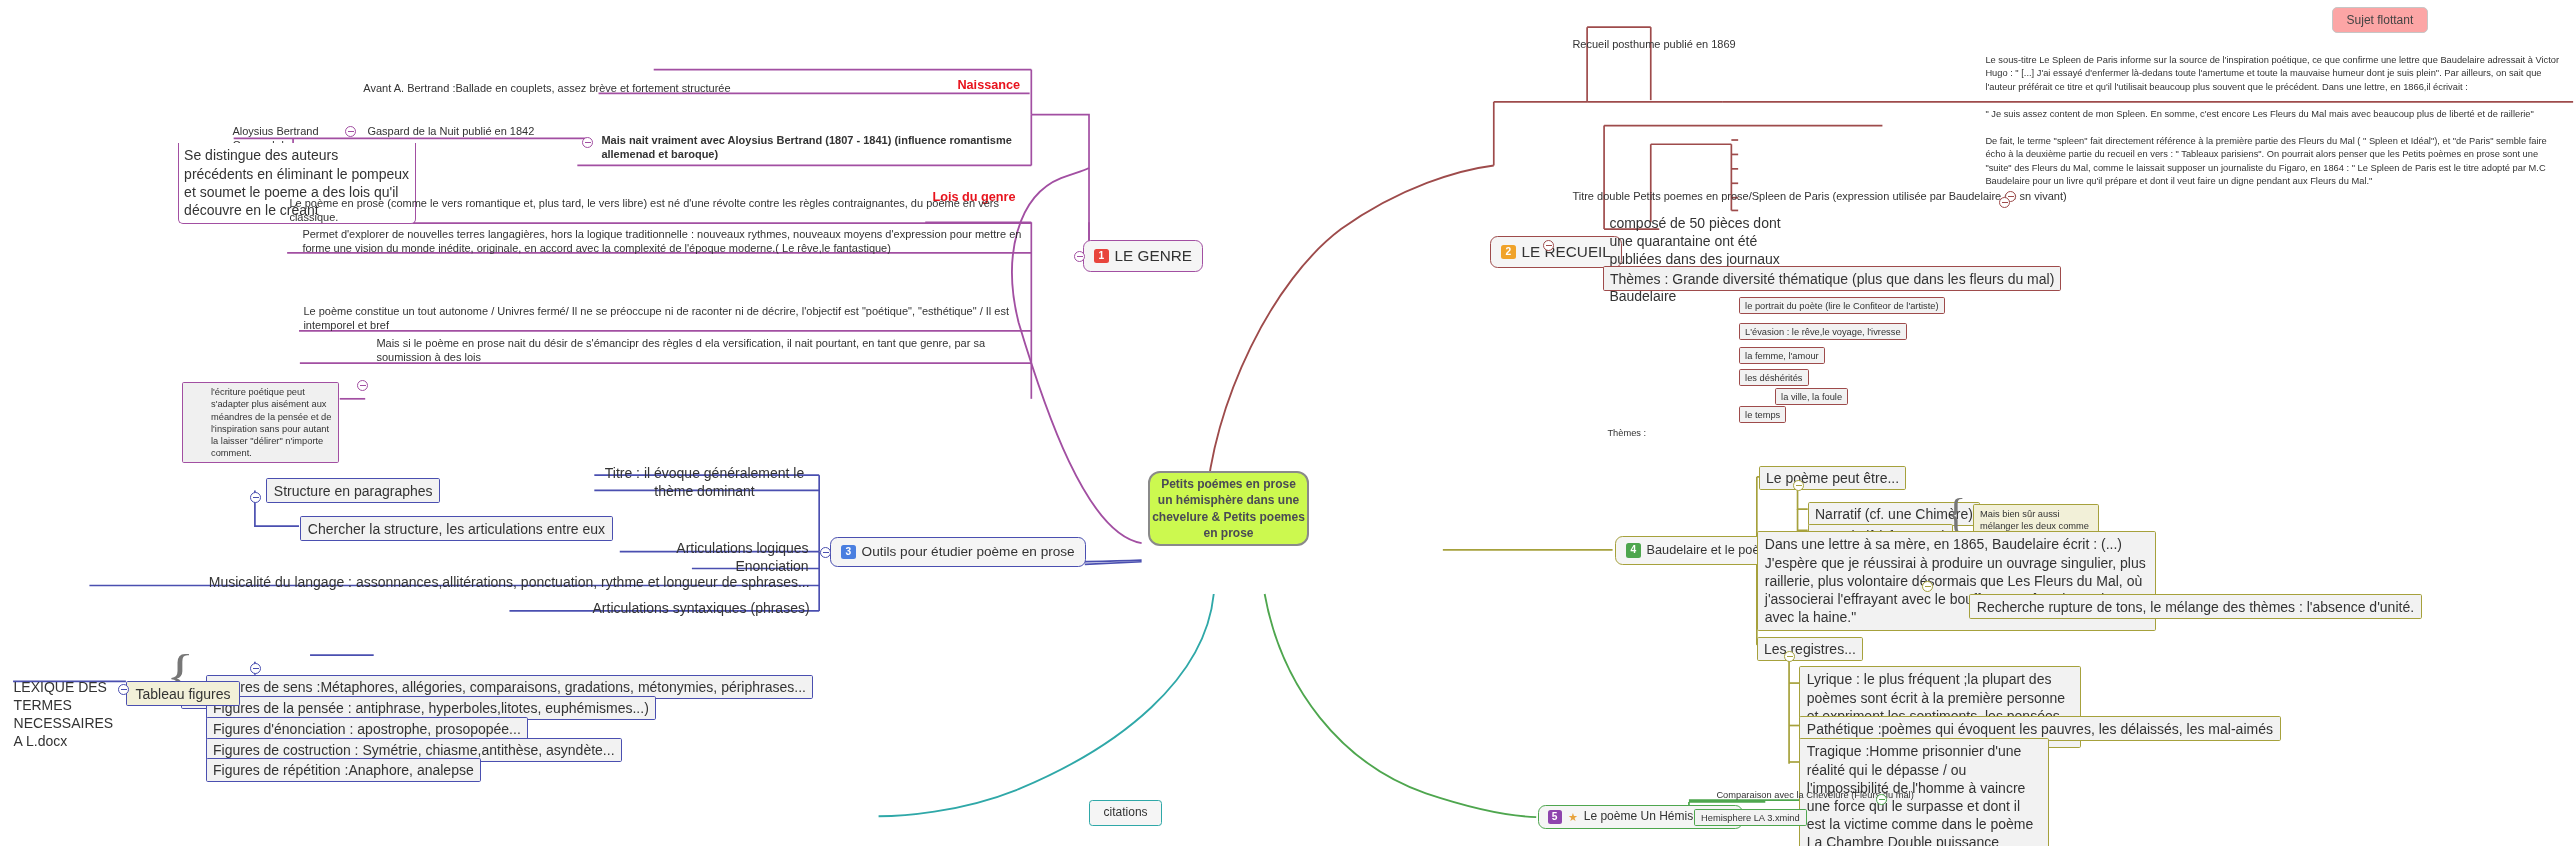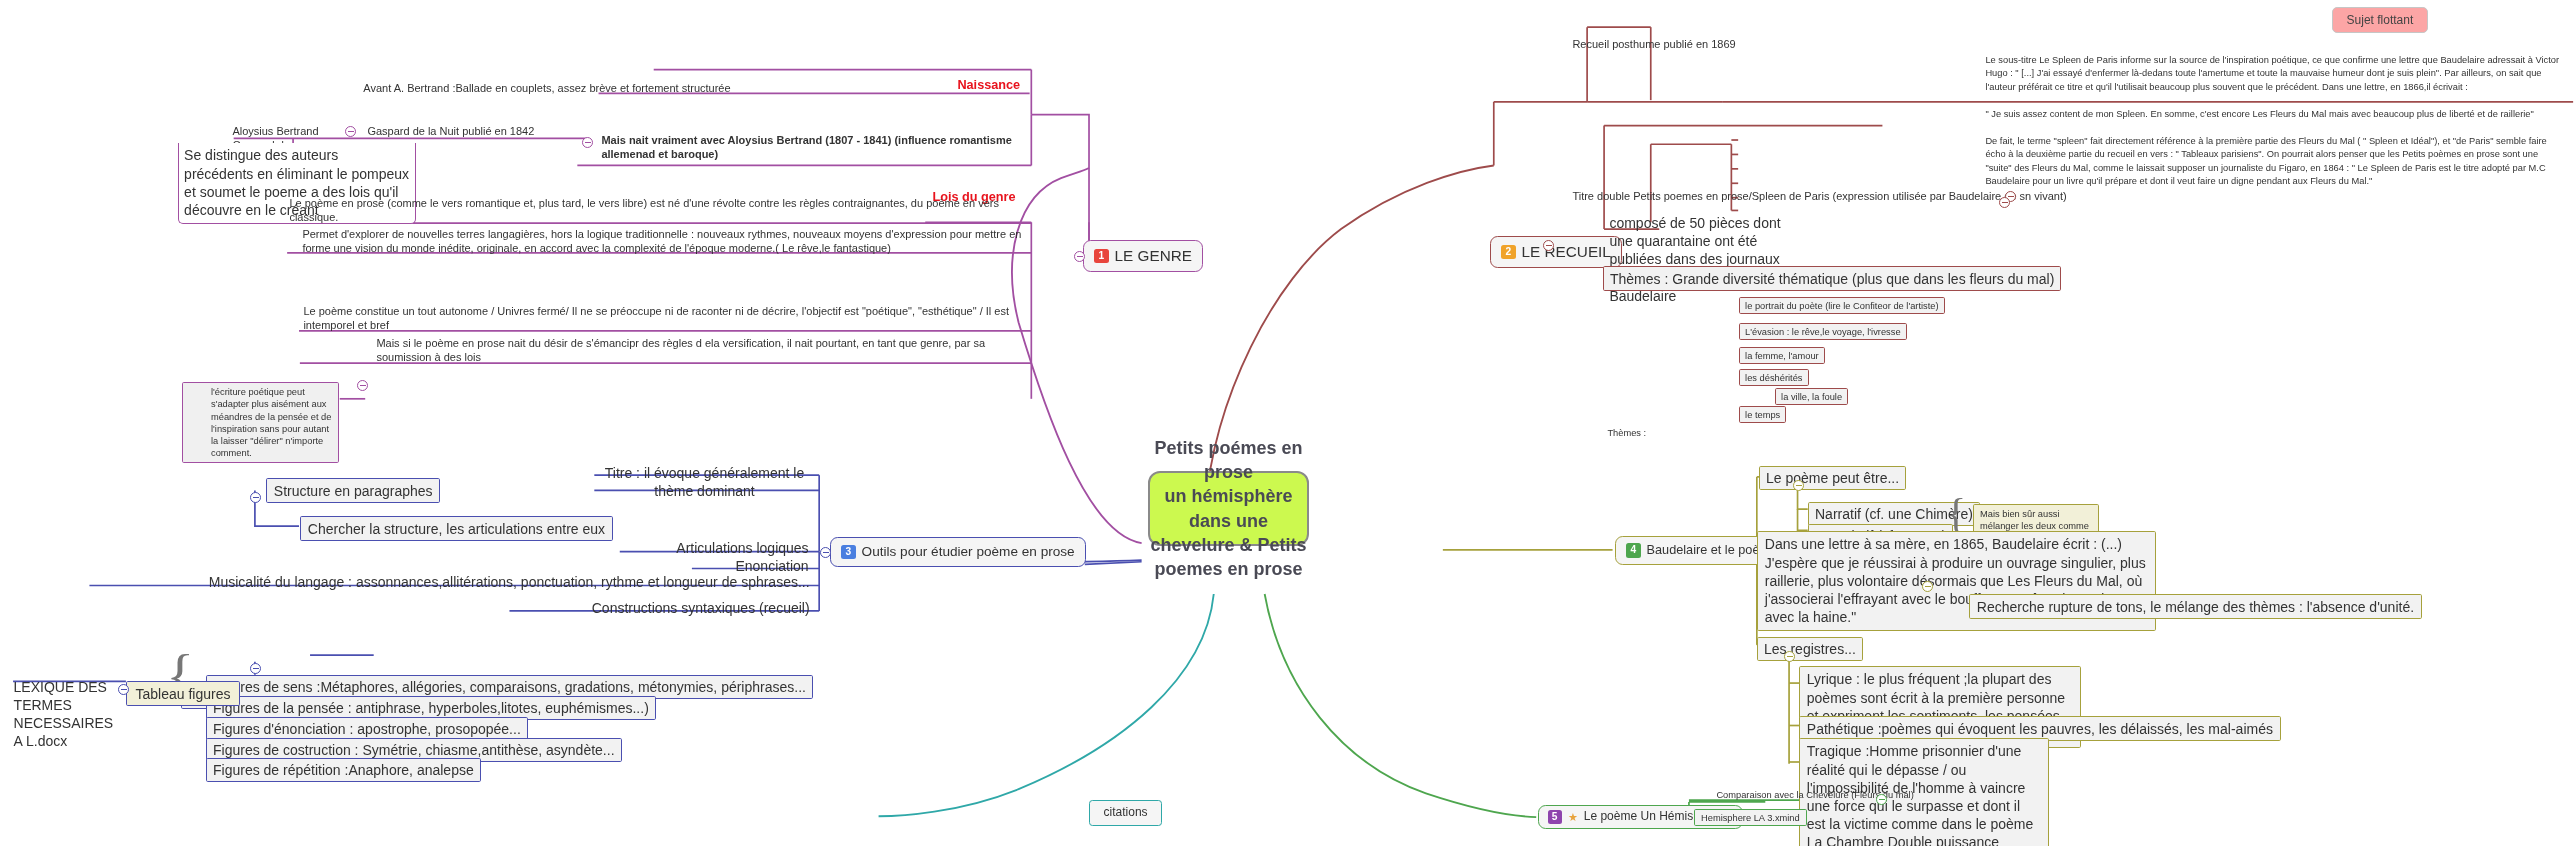--- a/index.html
+++ b/index.html
@@ -140,21 +140,21 @@
     <path d="M2108 898 L2120 898" stroke="#a6a13c" stroke-width="2" fill="none"></path>
 
     <line x1="1940" y1="963" x2="1990" y2="963" stroke="#4ea64e" stroke-width="2"></line>
     <line x1="1990" y1="963" x2="1990" y2="945" stroke="#4ea64e" stroke-width="2"></line>
     <line x1="1990" y1="945" x2="2080" y2="945" stroke="#4ea64e" stroke-width="2"></line>
     <line x1="1990" y1="963" x2="2080" y2="963" stroke="#4ea64e" stroke-width="2"></line>
     <line x1="1990" y1="943" x2="2215" y2="943" stroke="#4ea64e" stroke-width="2"></line>
   </svg>
 
   <div id="central" class="node" style="left:1148px;top:471px;width:161px;height:75px;">
-    <span style="white-space:pre-line;font-size:18px;">Petits poémes en prose
+    <span style="white-space:pre-line;font-size:12px;">Petits poémes en prose
  un hémisphère dans une chevelure &amp; Petits poemes en prose</span>
   </div>
 
   <div class="node pill b-genre rnd" style="left:1083px;top:240px;">
     <span class="num n1">1</span>
     <span>LE GENRE</span>
   </div>
   <div class="collapse cg" style="left:1074px;top:251px;"></div>
 
   <div class="node plain redlbl" style="left:954px;top:76px;">Naissance</div>
@@ -216,21 +216,21 @@
   <div class="collapse co" style="left:820px;top:547px;"></div>
 
   <div class="node plain s12" style="left:594px;top:463px;width:221px;text-align:center;">Titre : il évoque généralement le thème dominant</div>
   <div class="node box b-outils s12" style="left:266px;top:478px;padding:2.5px 6.8px;">Structure en paragraphes</div>
   <div class="collapse co" style="left:250px;top:492px;"></div>
   <div class="node box b-outils s12" style="left:300px;top:516px;padding:2.5px 6.8px;">Chercher la structure, les articulations entre eux</div>
 
   <div class="node plain s12" style="left:624px;top:538px;width:188px;text-align:right;">Articulations logiques</div>
   <div class="node plain s12" style="left:696px;top:556px;width:116px;text-align:right;">Enonciation</div>
   <div class="node plain s12" style="left:93px;top:572px;width:720px;text-align:right;">Musicalité du langage : assonnances,allitérations, ponctuation, rythme et longueur de sphrases...</div>
-  <div class="node plain s12" style="left:514px;top:598px;width:299px;text-align:right;">Constructions syntaxiques (recueil)</div>
+  <div class="node plain s12" style="left:514px;top:598px;width:299px;text-align:right;">Articulations syntaxiques (phrases)</div>
 
   <div class="node box b-outils s12" style="left:181px;top:648px;padding:2.5px 6.8px;margin-top:36px;">Figures de style</div>
   <div class="collapse co" style="left:250px;top:663px;"></div>
 
   <div class="node box b-outils s12" style="left:206px;top:675px;padding:1.7px 6px;">Figures de sens :Métaphores, allégories, comparaisons, gradations, métonymies, périphrases...</div>
   <div class="node box b-outils s12" style="left:206px;top:696px;padding:1.7px 6px;">Figures de la pensée : antiphrase, hyperboles,litotes, euphémismes...)</div>
   <div class="node box b-outils s12" style="left:206px;top:717px;padding:1.7px 6px;">Figures d'énonciation : apostrophe, prosopopée...</div>
   <div class="node box b-outils s12" style="left:206px;top:738px;padding:1.7px 6px;">Figures de costruction : Symétrie, chiasme,antithèse, asyndète...</div>
   <div class="node box b-outils s12" style="left:206px;top:758px;padding:1.7px 6px;">Figures de répétition :Anaphore, analepse</div>
 

